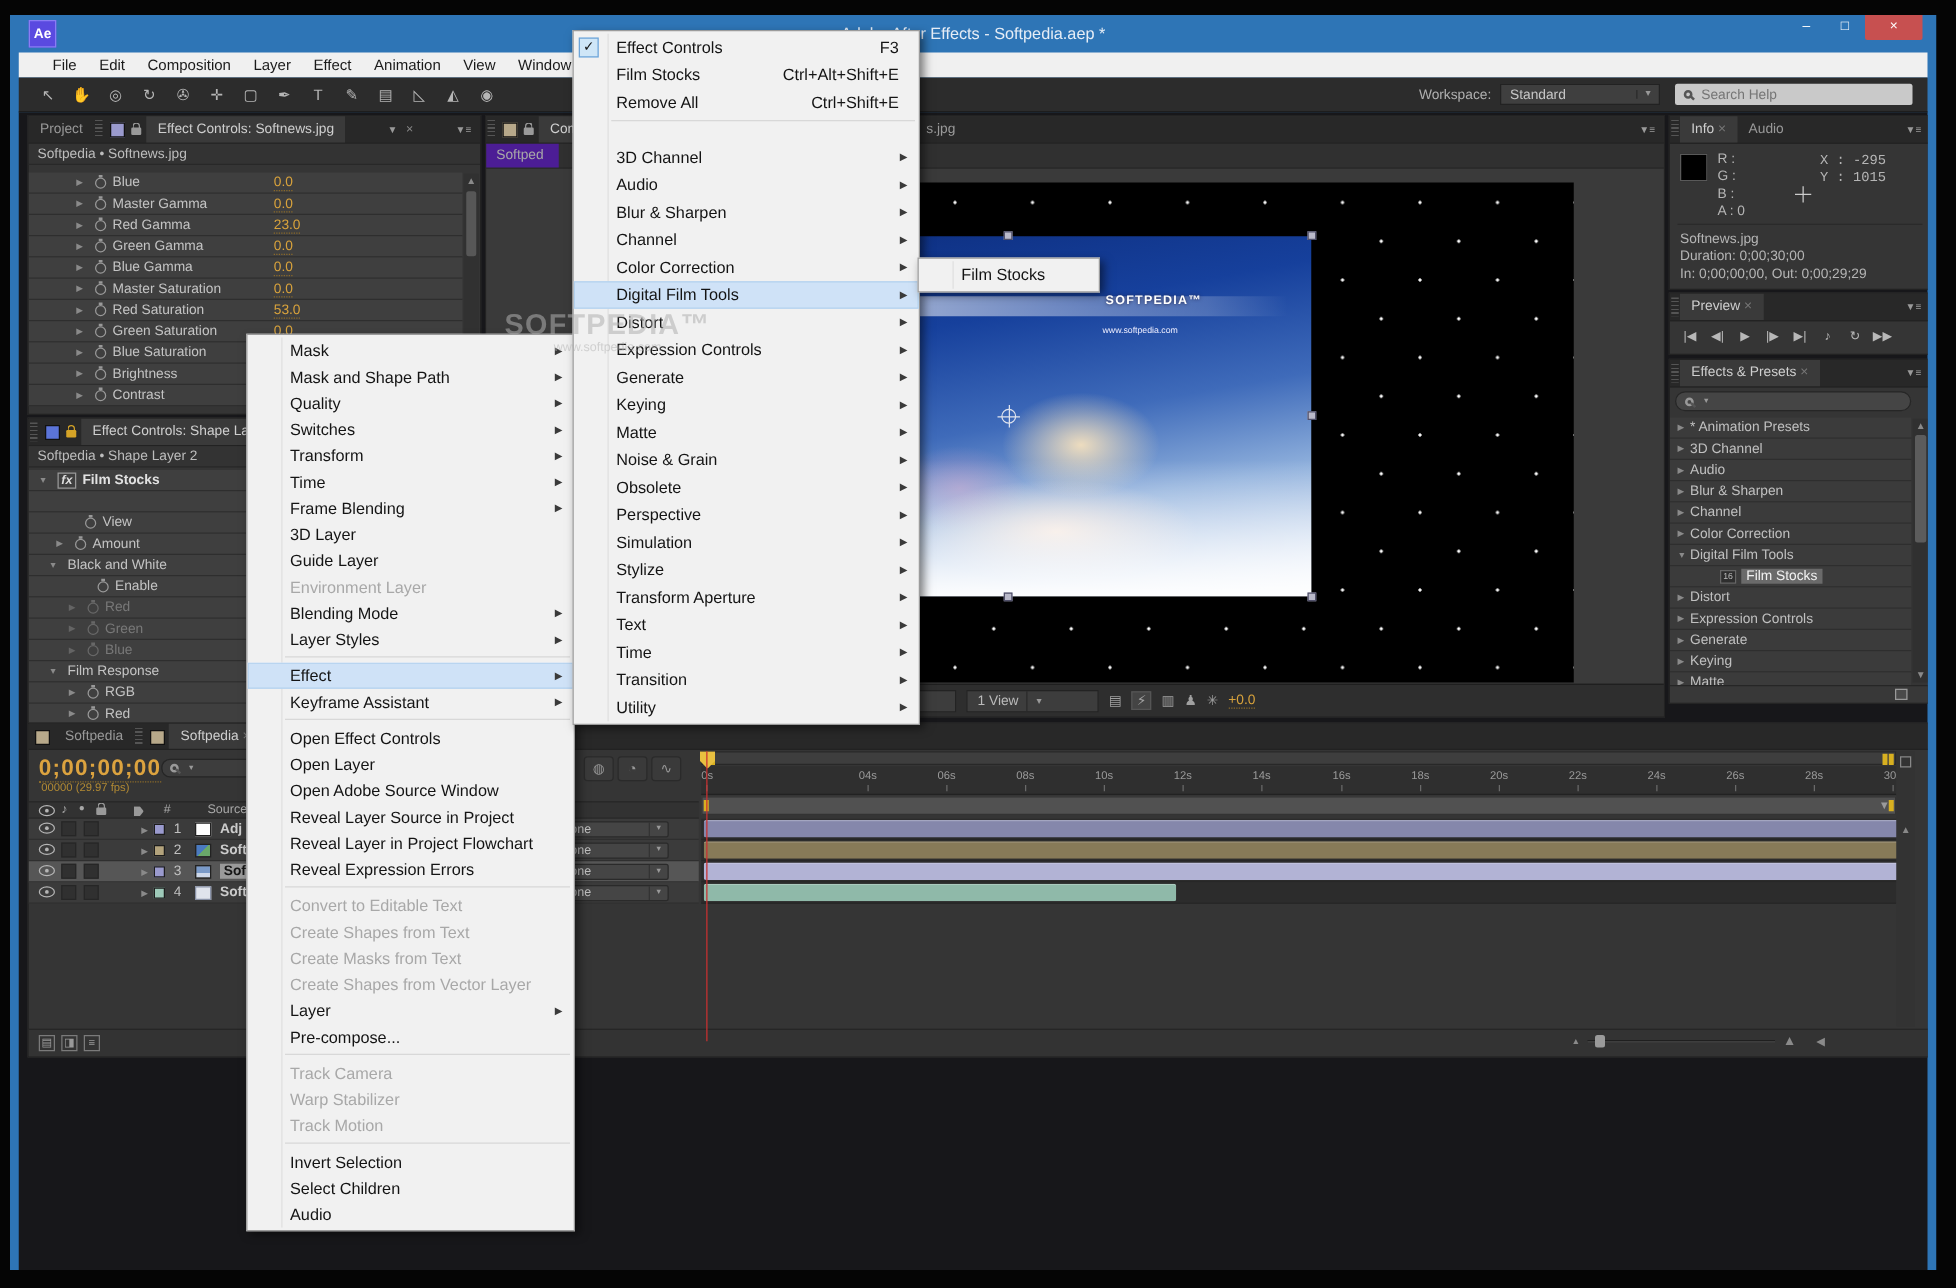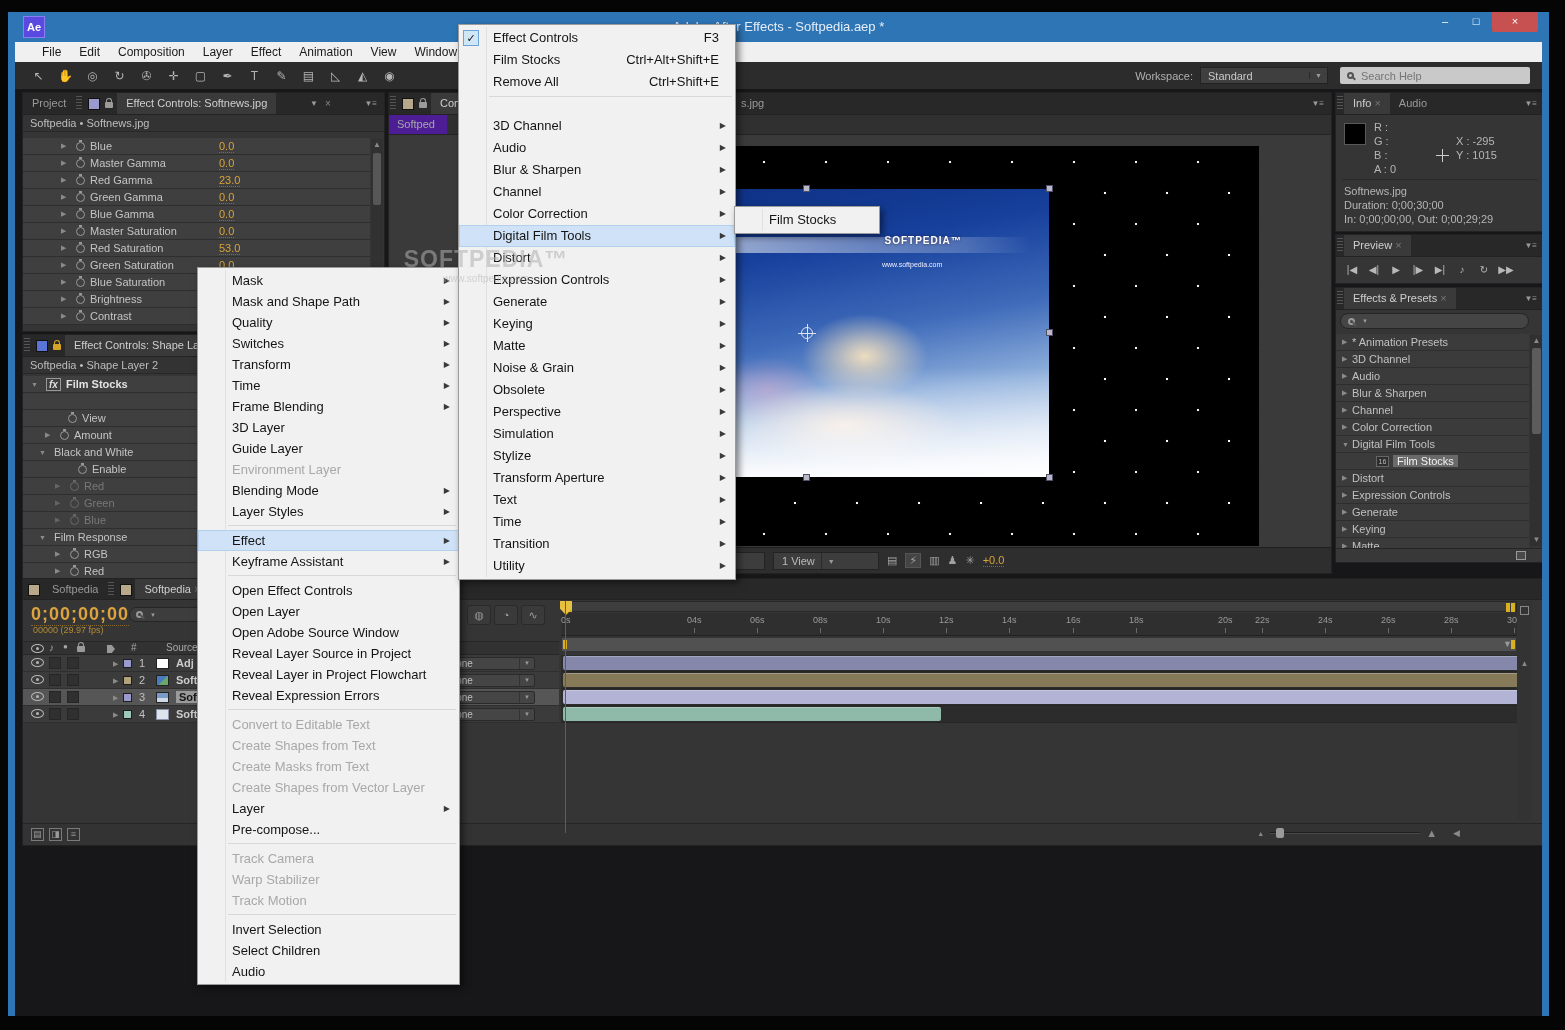--- a/index.html
+++ b/index.html
@@ -489,21 +489,21 @@
         <div class="info-body">
           <span class="cswatch"></span>
           <div style="position:absolute;left:38px;top:6px;">
 
           <div class="chline">R :</div>
               <div class="chline">G :</div>
               <div class="chline">B :</div>
               <div class="chline">A :  0</div>
             </div>
           <span class="xhair"></span>
-          <div style="position:absolute;left:120px;top:20px;">
+          <div style="position:absolute;left:120px;top:8px;font-family:Liberation Mono, monospace;">
             <div class="chline">X :  -295</div>
             <div class="chline">Y :  1015</div>
           </div>
           <div class="info-div"></div>
           <div style="position:absolute;left:8px;top:70px;">
             <div class="chline">Softnews.jpg</div>
             <div class="chline">Duration: 0;00;30;00</div>
             <div class="chline">In: 0;00;00;00, Out: 0;00;29;29</div>
           </div>
         </div>
@@ -760,21 +760,21 @@
               </div>
 
               <div class="rlabel" style="left: 505px;">
                 <span>16s</span><i></i>
               </div>
 
               <div class="rlabel" style="left: 568px;">
                 <span>18s</span><i></i>
               </div>
 
-              <div class="rlabel" style="left: 657px; text-align: right;">
+              <div class="rlabel" style="left: 631px; text-align: right;">
                 <span>20s</span><i></i>
               </div>
 
               <div class="rlabel" style="left: 694px;">
                 <span>22s</span><i></i>
               </div>
 
               <div class="rlabel" style="left: 757px;">
                 <span>24s</span><i></i>
               </div>

